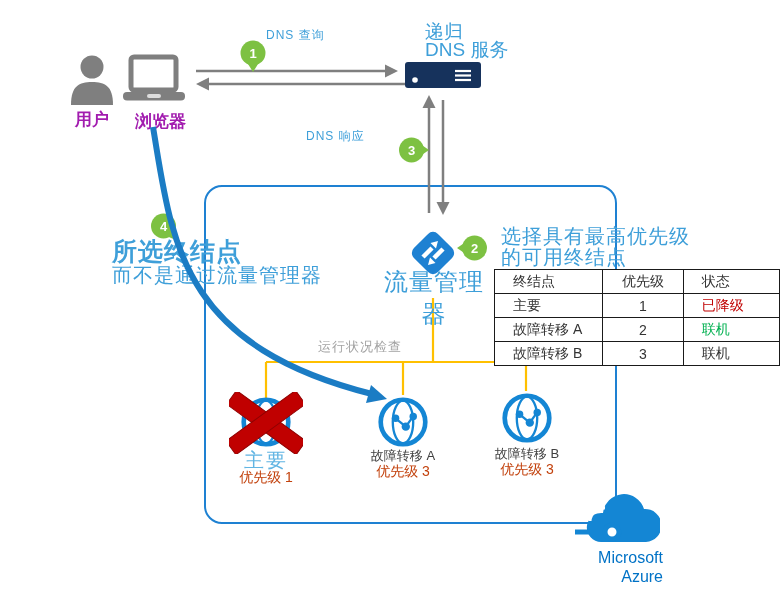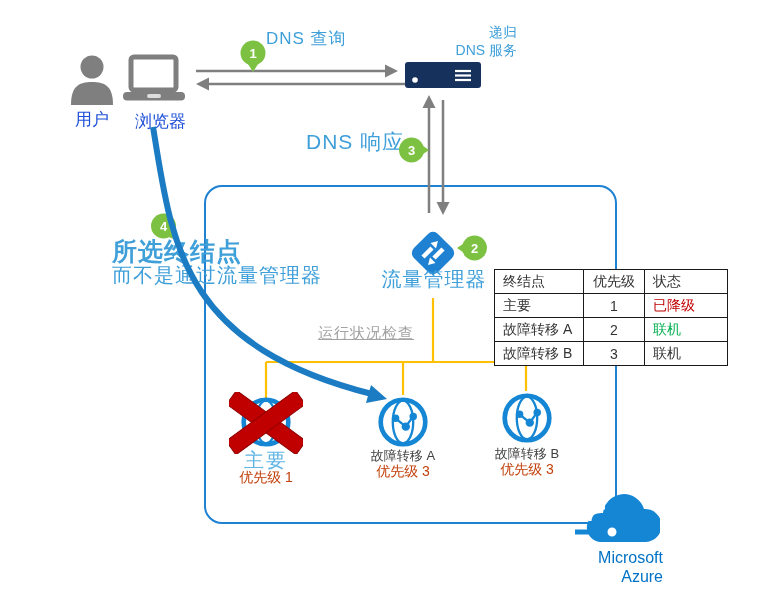--- a/index.html
+++ b/index.html
@@ -1,29 +1,29 @@
 <!DOCTYPE html>
 <html><head>
 <meta charset="utf-8">
 <style>
   html,body{margin:0;padding:0;background:#fff;}
   #canvas{position:relative;width:780px;height:600px;background:#fff;overflow:hidden;
           font-family:"Liberation Sans","DejaVu Sans",sans-serif;}
   .abs{position:absolute;}
   .blue-label{color:#3E9FD9;}
-  .gray-label{color:#1d4ed8;}
+  .gray-label{color:#a21caf;font-weight:bold;}
   .boundary{position:absolute;left:204px;top:185px;width:409px;height:335px;
             border:2px solid #1E81D2;border-radius:18px;z-index:0;}
   svg.layer{position:absolute;left:0;top:0;z-index:1;pointer-events:none;}
   svg.toplayer{position:absolute;left:0;top:0;z-index:3;pointer-events:none;}
   .content{z-index:2;}
   .pin-num{fill:#fff;font-size:13px;font-weight:bold;font-family:"Liberation Sans",sans-serif;}
   
   table.status-table{border-collapse:collapse;background:#fff;font-size:14px;color:#333;}
-  table.status-table td{border:1.5px solid #1a1a1a;height:23px;padding:0 8px;white-space:nowrap;}
+  table.status-table td{border:1.5px solid #1a1a1a;height:23px;padding:0 18px;white-space:nowrap;}
   td.c-endpoint{width:72px;}
   td.c-priority{width:44px;text-align:center;}
   td.c-status{width:66px;}
   .st-red{color:#C00000;}
   .st-green{color:#00B050;}
   .note1{font-size:20px;letter-spacing:1px;line-height:23px;}
   .note2{font-size:25px;font-weight:bold;letter-spacing:1px;line-height:26px;}
   .ep-name{font-size:13px;color:#404040;text-align:center;}
   .ep-pri{font-size:14px;color:#c2410c;text-align:center;}
 </style>
@@ -66,48 +66,48 @@
 
   <span class="abs content" style="left:121px;top:54px;">
     <svg width="66" height="48" viewBox="0 0 66 48">
       <rect x="10" y="3" width="45" height="33" rx="3" fill="#fff" stroke="#7F7F7F" stroke-width="5"></rect>
       <rect x="2" y="38" width="62" height="8.5" rx="4" fill="#7F7F7F"></rect>
       <rect x="26" y="40" width="14" height="4" rx="2" fill="#DDDDDD"></rect>
     </svg>
   </span>
   <div class="abs content gray-label" style="left:124px;top:110px;width:62px;text-align:right;font-size:17px;">浏览器</div>
 
-  <div class="abs content blue-label" style="left:266px;top:27px;font-size:17px;letter-spacing:1px;text-align:right;">DNS 查询</div>
+  <div class="abs content blue-label" style="left:266px;top:27px;font-size:12px;letter-spacing:1px;text-align:right;">DNS 查询</div>
 
   <span class="abs content" style="left:237px;top:40px;">
     <svg width="32" height="34" viewBox="0 0 32 34">
       <polygon points="16,32 8.5,20 23.5,20" fill="#7DC142"></polygon>
       <circle cx="16" cy="13" r="12.5" fill="#7DC142"></circle>
       <text x="16" y="17.5" text-anchor="middle" class="pin-num">1</text>
     </svg>
   </span>
 
-  <div class="abs content blue-label" style="left:425px;top:23px;width:92px;text-align:right;font-size:14px;line-height:18px;">
+  <div class="abs content blue-label" style="left:425px;top:23px;width:92px;text-align:left;font-size:19px;line-height:18px;">
     <div>递归</div>
     <div>DNS 服务</div>
   </div>
 
   <span class="abs content" style="left:404px;top:61px;">
     <svg width="78" height="28" viewBox="0 0 78 28">
       <rect x="1" y="1" width="76" height="26" rx="3" fill="#16325C"></rect>
       <circle cx="11" cy="19" r="2.8" fill="#fff"></circle>
       <g stroke="#fff" stroke-width="2.2">
         <line x1="51" y1="10" x2="67" y2="10"></line>
         <line x1="51" y1="14.5" x2="67" y2="14.5"></line>
         <line x1="51" y1="19" x2="67" y2="19"></line>
       </g>
     </svg>
   </span>
 
-  <div class="abs content blue-label" style="left:306px;top:128px;font-size:21px;letter-spacing:1px;">DNS 响应</div>
+  <div class="abs content blue-label" style="left:306px;top:128px;font-size:12px;letter-spacing:1px;">DNS 响应</div>
 
   <span class="abs content" style="left:398px;top:134px;">
     <svg width="32" height="32" viewBox="0 0 32 32">
       <polygon points="31,16 20,8.5 20,23.5" fill="#7DC142"></polygon>
       <circle cx="13.5" cy="16" r="12.5" fill="#7DC142"></circle>
       <text x="13.5" y="20.5" text-anchor="middle" class="pin-num">3</text>
     </svg>
   </span>
 
   <span class="abs content" style="left:149px;top:212px;">
@@ -136,22 +136,26 @@
   </span>
 
   <span class="abs content" style="left:456px;top:232px;">
     <svg width="32" height="32" viewBox="0 0 32 32">
       <polygon points="1,16 12,8.5 12,23.5" fill="#7DC142"></polygon>
       <circle cx="18.5" cy="16" r="12.5" fill="#7DC142"></circle>
       <text x="18.5" y="20.5" text-anchor="middle" class="pin-num">2</text>
     </svg>
   </span>
 
-  <div class="abs content blue-label" style="left:379px;top:266px;width:110px;text-align:center;font-size:20px;letter-spacing:1px;">流量管理器</div>
-
+  <div class="abs content blue-label" style="left:379px;top:266px;width:110px;text-align:center;font-size:24px;letter-spacing:1px;">流量管理器</div>
+
+  <div class="abs content blue-label" style="left:501px;top:226px;font-size:20px;line-height:21px;letter-spacing:1px;">
+    <div>选择具有最高优先级</div>
+    <div>的可用终结点</div>
+  </div>
 
   <table class="status-table abs content" style="left:494px;top:269px;">
     <tbody>
         <tr>
       <td class="c-endpoint">终结点</td>
       <td class="c-priority">优先级</td>
       <td class="c-status">状态</td>
     </tr>
     <tr>
       <td class="c-endpoint">主要</td>
@@ -164,21 +168,21 @@
       <td class="c-status st-green">联机</td>
     </tr>
     <tr>
       <td class="c-endpoint">故障转移 B</td>
       <td class="c-priority">3</td>
       <td class="c-status">联机</td>
     </tr>
   </tbody>
     </table>
 
-  <div class="abs content" style="left:318px;top:324px;font-size:15px;color:#A3A3A3;letter-spacing:1px;text-decoration:underline;">运行状况检查</div>
+  <div class="abs content" style="left:318px;top:338px;font-size:13px;color:#A3A3A3;letter-spacing:1px;">运行状况检查</div>
 
   <span class="abs content" style="left:240px;top:396px;">
     <svg width="52" height="52" viewBox="0 0 56 56">
       <circle cx="28" cy="28" r="24" fill="#fff" stroke="#1486D4" stroke-width="5"></circle>
       <ellipse cx="28" cy="28" rx="11" ry="23" fill="none" stroke="#1486D4" stroke-width="2.5"></ellipse>
       <line x1="20" y1="24" x2="31" y2="33" stroke="#1486D4" stroke-width="2.5"></line>
       <line x1="31" y1="33" x2="39" y2="22" stroke="#1486D4" stroke-width="2.5"></line>
       <circle cx="20" cy="24" r="4" fill="#1486D4"></circle>
       <circle cx="31" cy="33" r="4.5" fill="#1486D4"></circle>
       <circle cx="39" cy="22" r="4" fill="#1486D4"></circle>

